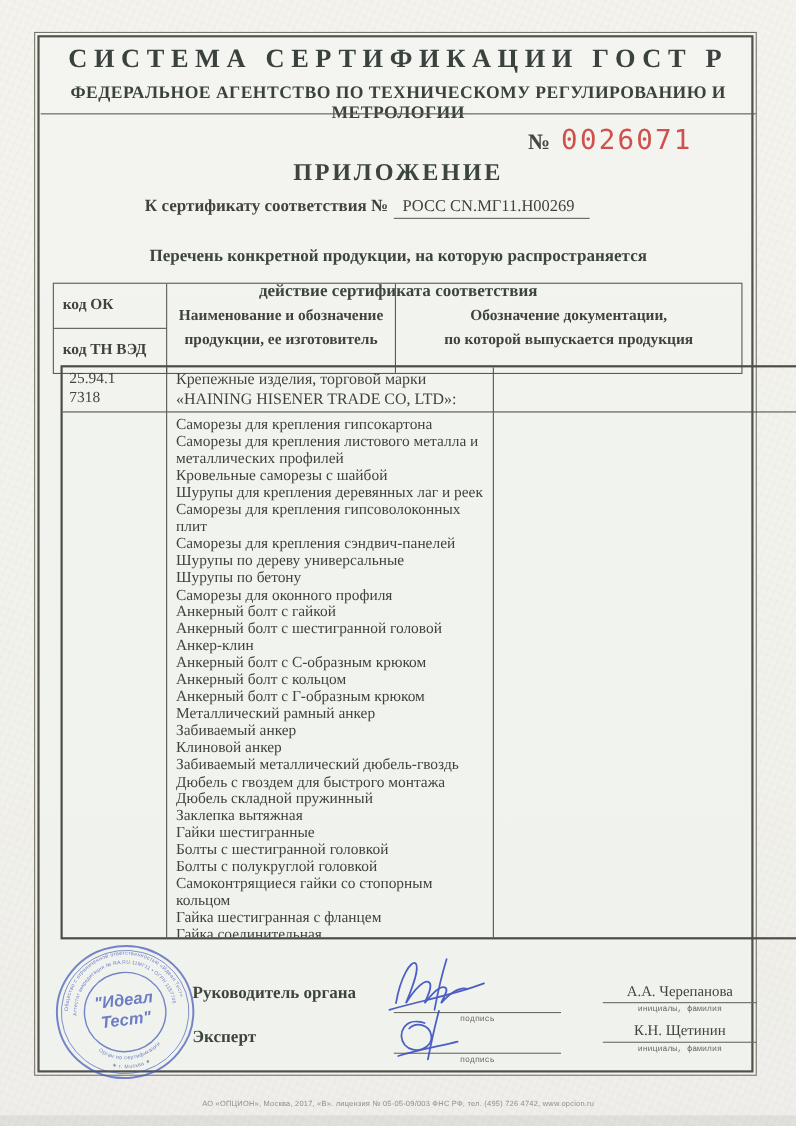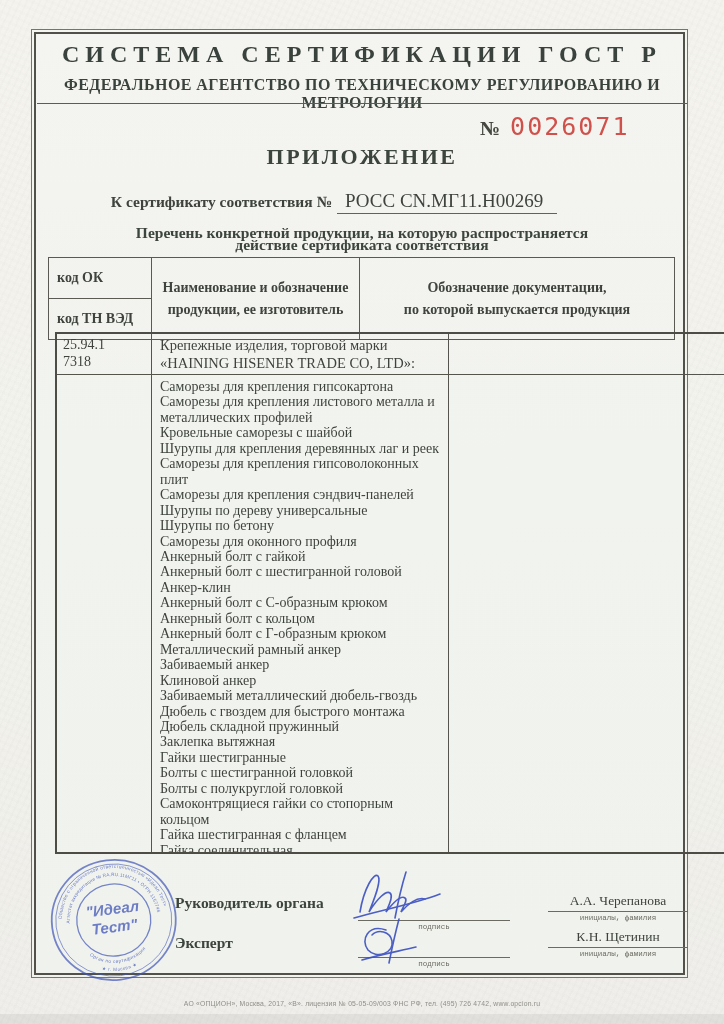--- a/index.html
+++ b/index.html
@@ -23,25 +23,25 @@
     font-size:24px;font-weight:bold;letter-spacing:6px;color:#3a423d;}
   .hdr2{position:absolute;left:40px;width:644px;top:76px;text-align:center;
     font-size:16px;font-weight:bold;letter-spacing:0.4px;color:#3a423d;}
   .hdr-rule{position:absolute;left:37px;top:103px;width:650px;height:1px;background:#5d5d54;}
   .doc-num{position:absolute;left:480px;top:112px;width:200px;display:flex;align-items:baseline;gap:10px;}
   .doc-num .nm{font-size:20px;font-weight:bold;color:#45483f;}
   .doc-num .digits{font-family:"DejaVu Sans Mono",monospace;font-size:25px;letter-spacing:2px;color:#d0514b;}
   .title-appendix{position:absolute;left:40px;width:644px;top:144px;text-align:center;
     font-size:22px;font-weight:bold;letter-spacing:2.5px;color:#3c443e;}
   .cert-line{position:absolute;left:40px;width:644px;top:179px;display:flex;justify-content:center;
-    align-items:baseline;gap:5px;transform:translateX(-28px);margin-top:11px;}
+    align-items:baseline;gap:5px;transform:translateX(-28px);}
   .cert-label{font-size:15.5px;font-weight:bold;}
-  .cert-num{font-size:19px;padding:0 14px 1px 8px;border-bottom:1px solid #62625a;}
+  .cert-num{font-size:15px;padding:0 14px 1px 8px;border-bottom:1px solid #62625a;}
   .subtitle{position:absolute;left:40px;width:644px;text-align:center;font-size:15.5px;font-weight:bold;color:#3c443e;margin-top:16px;}
-  .sub1{top:208px;} .sub2{top:220px;}
+  .sub1{top:208px;} .sub2{top:240px;}
 
   
   .tbl-head{position:absolute;left:48px;top:257px;width:627px;height:83px;border:1px solid #5a5a52;
     display:grid;grid-template-columns:103px 208px 1fr;box-sizing:border-box;font-size:14px;font-weight:bold;}
   .th-col1{display:grid;grid-template-rows:1fr 1fr;border-right:1px solid #5a5a52;}
   .th-col1 > div{display:flex;align-items:center;padding-left:8px;}
   .th-col1 > div:first-child{border-bottom:1px solid #5a5a52;}
   .th-center{display:flex;flex-direction:column;justify-content:center;align-items:center;text-align:center;line-height:1.55;}
   .th-col2{border-right:1px solid #5a5a52;}
 

